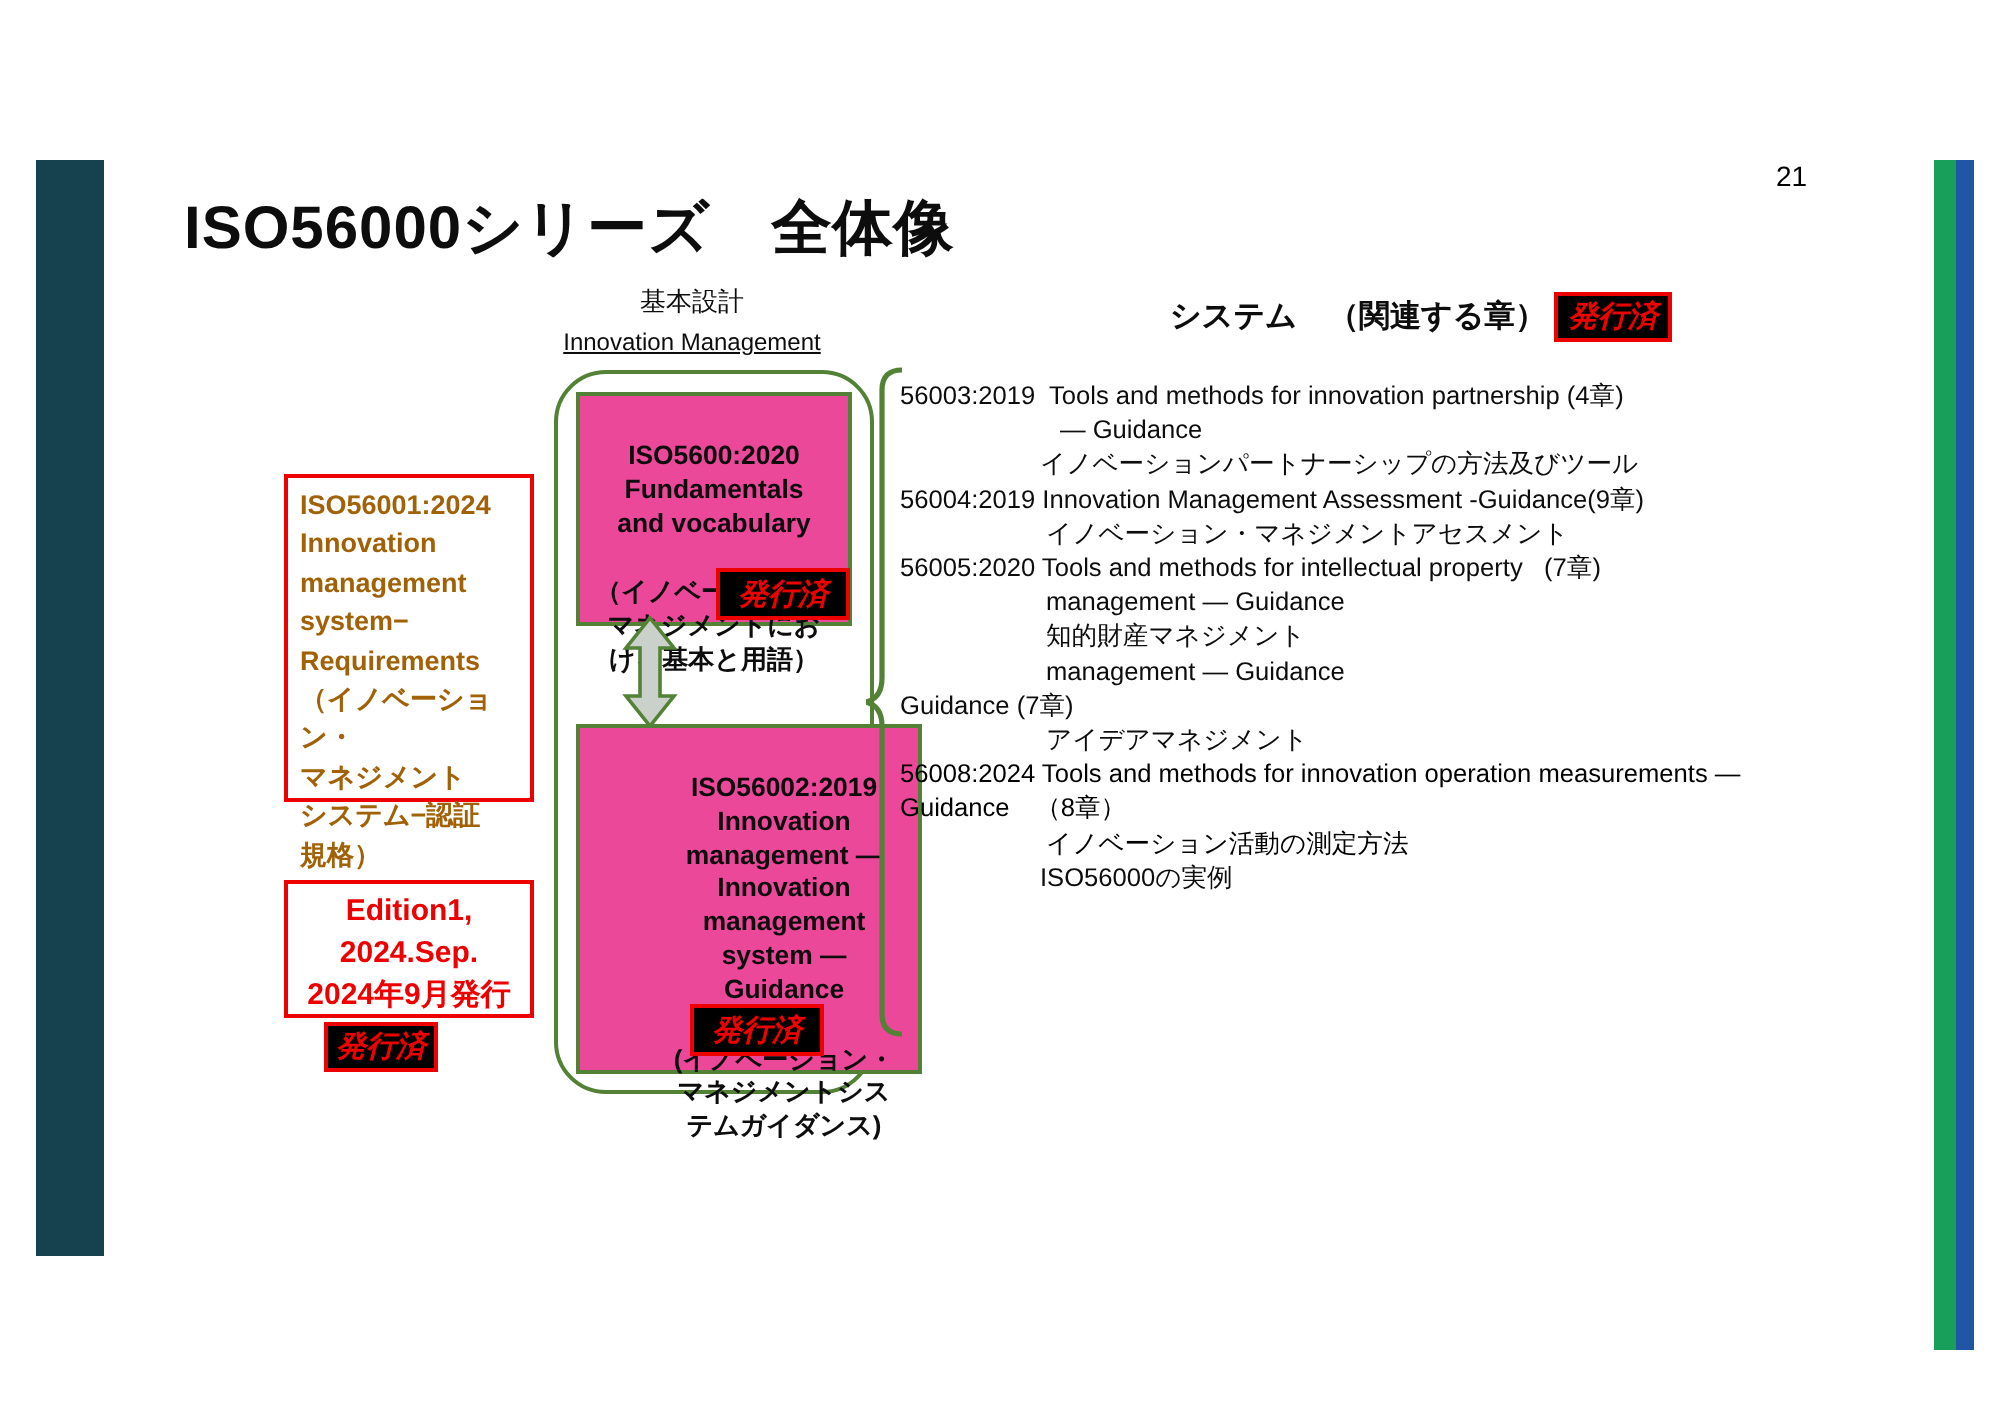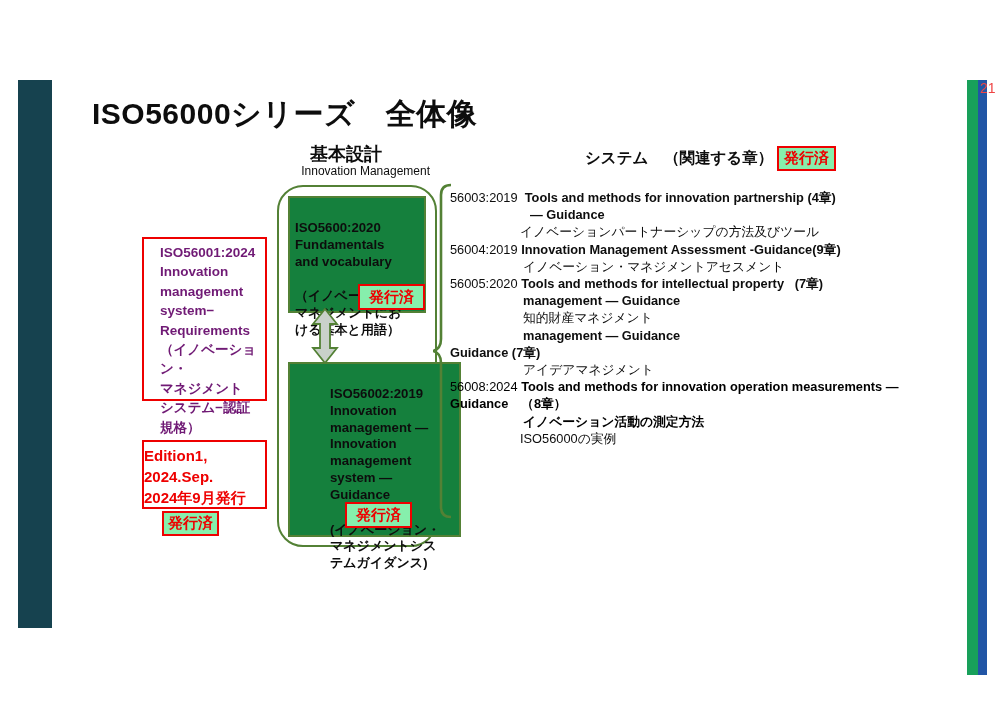--- a/index.html
+++ b/index.html
@@ -7,51 +7,51 @@
     width:1000px;height:709px;position:relative;overflow:hidden;
     background:#ffffff;
     font-family:"Liberation Sans",sans-serif;
     color:#0d0d0d;
   }
   .abs{position:absolute;}
   
   .bar-left{left:18px;top:80px;width:34px;height:548px;background:#16424f;}
   .bar-green{left:967px;top:80px;width:11px;height:595px;background:#18a05a;}
   .bar-blue{left:978px;top:80px;width:9px;height:595px;background:#2155a5;}
-  .pagenum{left:980px;top:80px;font-size:14px;color:#ef4444;}
+  .pagenum{left:888px;top:80px;font-size:14px;color:#000000;}
   
   .title{left:92px;top:94px;font-size:30px;font-weight:bold;letter-spacing:.5px;white-space:pre;}
   
-  .lbl-jp{left:272px;top:142px;width:148px;text-align:center;font-size:18px;font-weight:bold;}
-  .lbl-en{left:262px;top:164px;width:168px;text-align:right;font-size:12px;}
+  .lbl-jp{left:272px;top:142px;width:148px;text-align:center;font-size:13px;font-weight:normal;}
+  .lbl-en{left:262px;top:164px;width:168px;text-align:center;font-size:12px;text-decoration:underline;}
   .outer-box{left:277px;top:185px;width:156px;height:358px;border:2.5px solid #538135;border-radius:26px;background:#fff;}
-  .inner{border:2px solid #538135;background:#15803d;padding:4px 5px;white-space:pre-line;}
+  .inner{border:2px solid #538135;background:#ec4899;padding:4px 5px;white-space:pre-line;text-align:center;}
   .box1{left:288px;top:196px;width:124px;height:105px;}
   .box2{left:288px;top:362px;width:124px;height:163px;padding-left:40px;}
   .en-lines{font-size:13.2px;font-weight:bold;line-height:16.8px;}
   .jp-lines{font-size:13px;font-weight:bold;line-height:16.8px;white-space:pre-line;}
   
-  .badge{background:#86efac;border:2.5px solid #ee0000;color:#ee0000;font-weight:bold;
-         display:flex;align-items:center;justify-content:center;z-index:6;}
+  .badge{background:#000000;border:2.5px solid #ee0000;color:#ee0000;font-weight:bold;
+         display:flex;align-items:center;justify-content:center;z-index:6;font-style:italic;}
   .badge-c1{left:358px;top:284px;width:63px;height:22px;font-size:15px;}
   .badge-c2{left:345px;top:502px;width:63px;height:22px;font-size:15px;}
   .badge-l{left:162px;top:511px;width:53px;height:21px;font-size:15px;}
   .badge-r{left:777px;top:146px;width:55px;height:21px;font-size:15px;}
   
   .redbox1{left:142px;top:237px;width:121px;height:160px;border:2.5px solid #ee0000;z-index:2;}
-  .redbox1-text{left:160px;top:243px;width:150px;color:#701a75;font-weight:bold;font-size:13.5px;line-height:19.4px;white-space:pre-line;z-index:3;}
+  .redbox1-text{left:150px;top:243px;width:150px;color:#a16207;font-weight:bold;font-size:13.5px;line-height:19.4px;white-space:pre-line;z-index:3;}
   .redbox2{left:142px;top:440px;width:121px;height:62px;border:2.5px solid #ee0000;
-           color:#ee0000;font-weight:bold;font-size:15px;line-height:21px;text-align:left;
+           color:#ee0000;font-weight:bold;font-size:15px;line-height:21px;text-align:center;
            padding-top:3px;white-space:pre-line;}
   
   .r-header{left:585px;top:148px;font-size:15.5px;font-weight:bold;white-space:pre;}
   .brace{left:433px;top:183px;}
   .list{left:450px;top:189px;width:500px;font-size:12.8px;line-height:17.2px;}
   .ln{white-space:pre-wrap;}
-  .ln .t{font-weight:bold;}
+  .ln .t{font-weight:normal;}
   .ln.plain .t{font-weight:normal;}
   .red{color:#000000;}
   .ig{padding-left:80px;}
   .im{padding-left:73px;}
   .ij{padding-left:70px;}
 </style>
 </head>
 <body>
 
 <div class="abs bar-left"></div>

